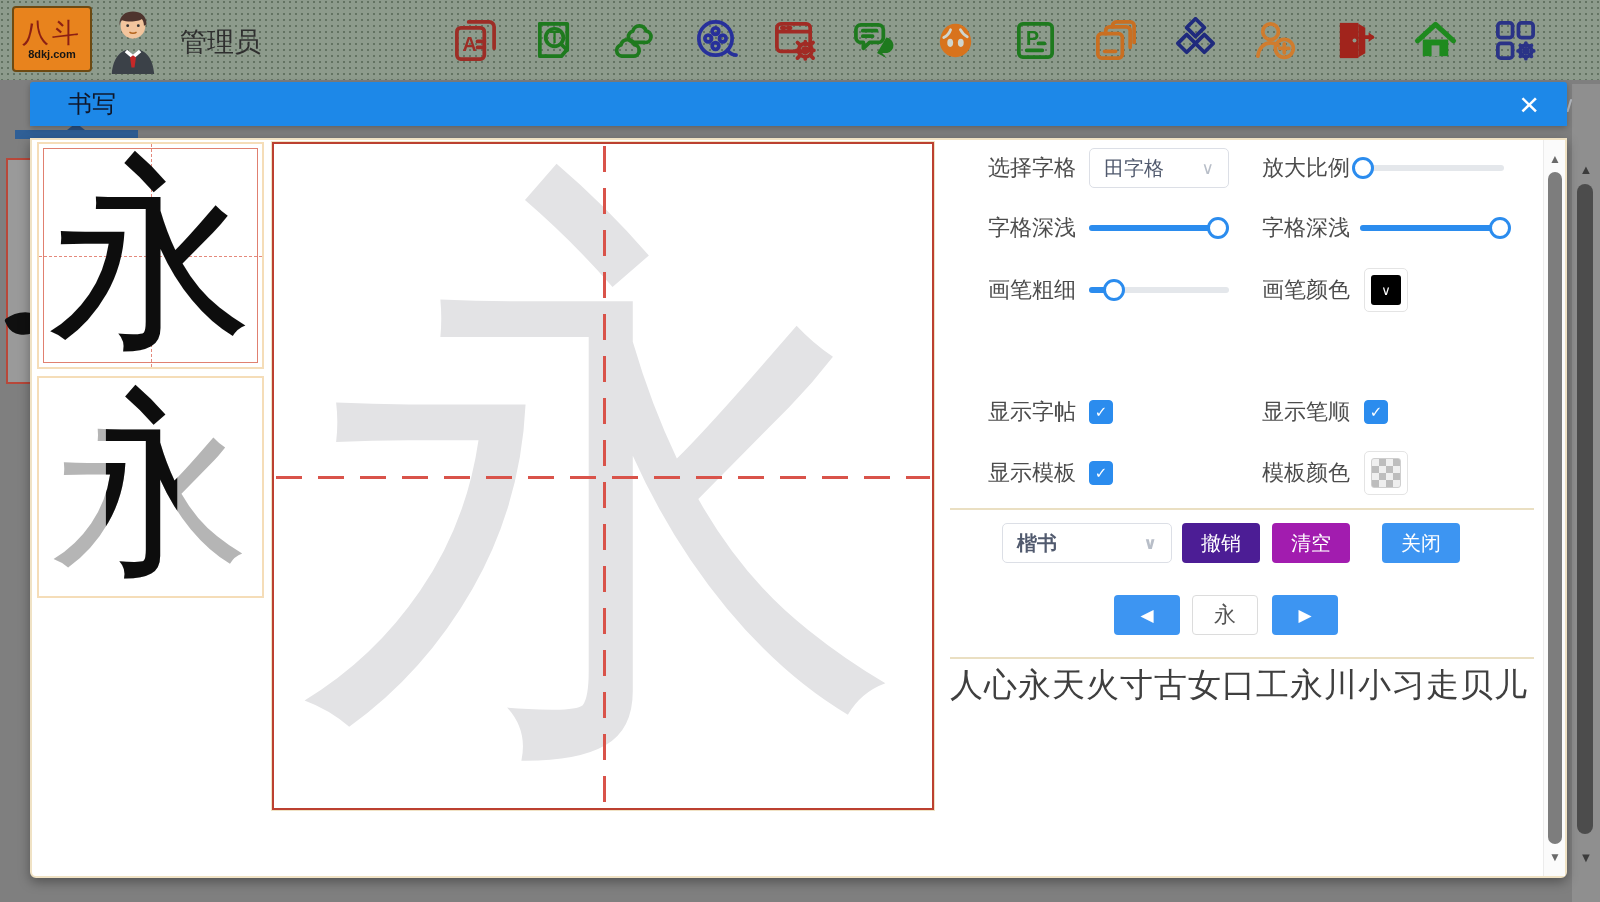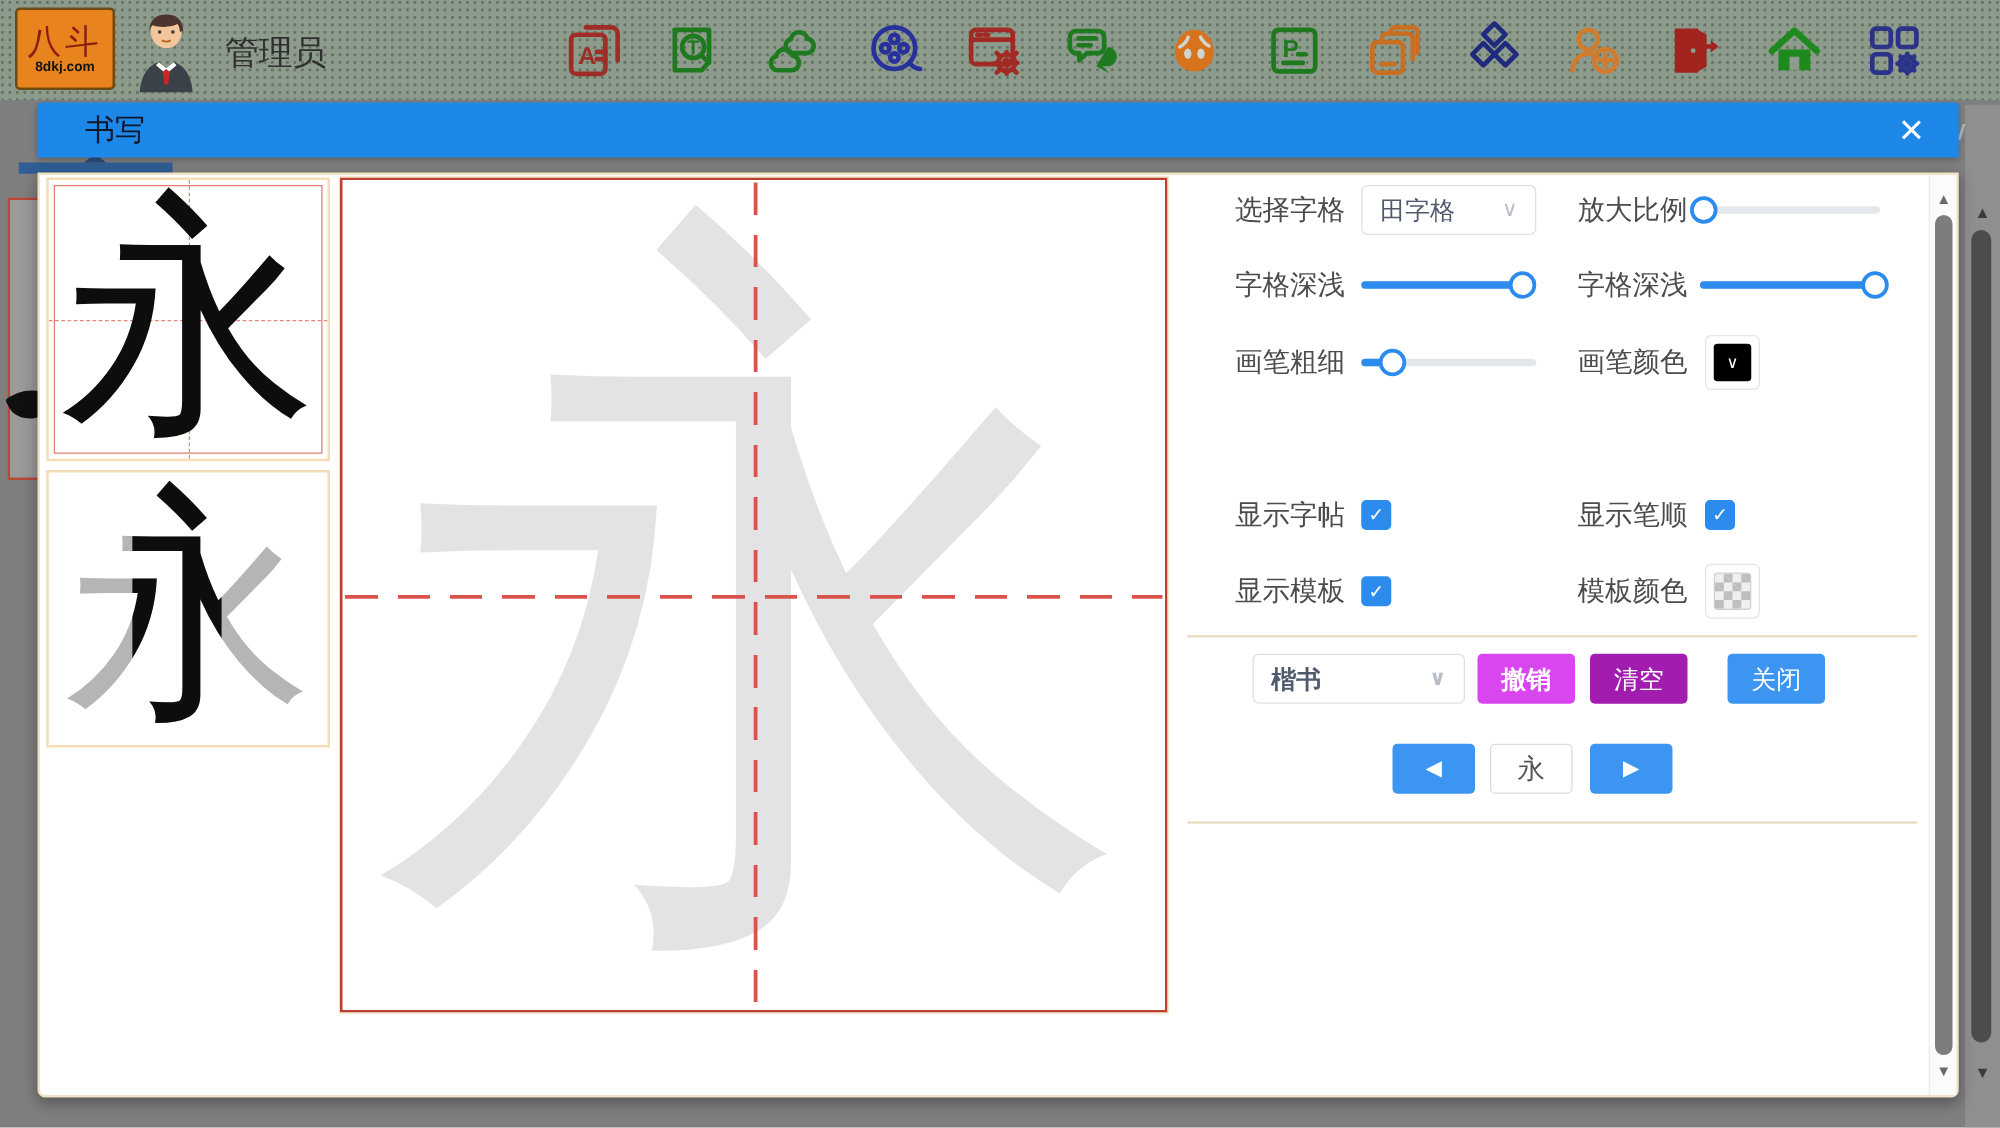--- a/index.html
+++ b/index.html
@@ -107,21 +107,21 @@
     border:1px solid #e4e4e4; border-radius:5px; display:flex; align-items:center; justify-content:center; }
   .swatch-black { width:30px; height:30px; background:#000; border-radius:3px;
     display:flex; align-items:center; justify-content:center; color:#fff; font-size:13px; }
   .swatch-checker { width:30px; height:30px; border-radius:3px; border:1px solid #cfcfcf;
     background-image:linear-gradient(45deg,#bdbdbd 25%,transparent 25%,transparent 75%,#bdbdbd 75%),
       linear-gradient(45deg,#bdbdbd 25%,#efefef 25%,#efefef 75%,#bdbdbd 75%);
     background-size:14px 14px; background-position:0 0,7px 7px; }
   .divider { position:absolute; left:6px; width:584px; height:0; border-top:2px solid #eadfc2; }
   .btn { position:absolute; top:2px; height:40px; border-radius:4px; color:#fff; font-size:20px;
     display:flex; align-items:center; justify-content:center; }
-  .btn-undo { background:#d946ef;font-weight:bold; }
+  .btn-undo { background:#4c1d95; }
   .btn-clear { background:#a21caf; }
   .btn-close2 { background:#3d95f2; }
   .nav-btn { position:absolute; top:2px; width:66px; height:40px; background:#3d95f2;
     border-radius:4px; color:#fff; font-size:17px; display:flex; align-items:center; justify-content:center; }
   .nav-char { position:absolute; top:2px; width:66px; height:40px; background:#fff;
     border:1px solid #dcdcdc; border-radius:4px; color:#555; font-size:22px;
     display:flex; align-items:center; justify-content:center; }
   .char-list { position:absolute; left:6px; top:523px; width:560px; font-size:33px; color:#3f3f3f;
     letter-spacing:1px; white-space:nowrap; }
 
@@ -388,20 +388,21 @@
         <span>◀</span>
       </div>
       <div class="nav-char" style="left:244px;">永</div>
       <div class="nav-btn" style="left:324px;">
         <span>▶</span>
       </div>
     </div>
 
     <div class="divider" style="top:517px;"></div>
 
+    <div class="char-list">人心永天火寸古女口工永川小习走贝儿</div>
   </div>
 
   <div class="inner-scroll">
     <div class="arr up">▲</div>
     <div class="thumb"></div>
     <div class="arr down">▼</div>
   </div>
 </div>
 
 </body></html>

